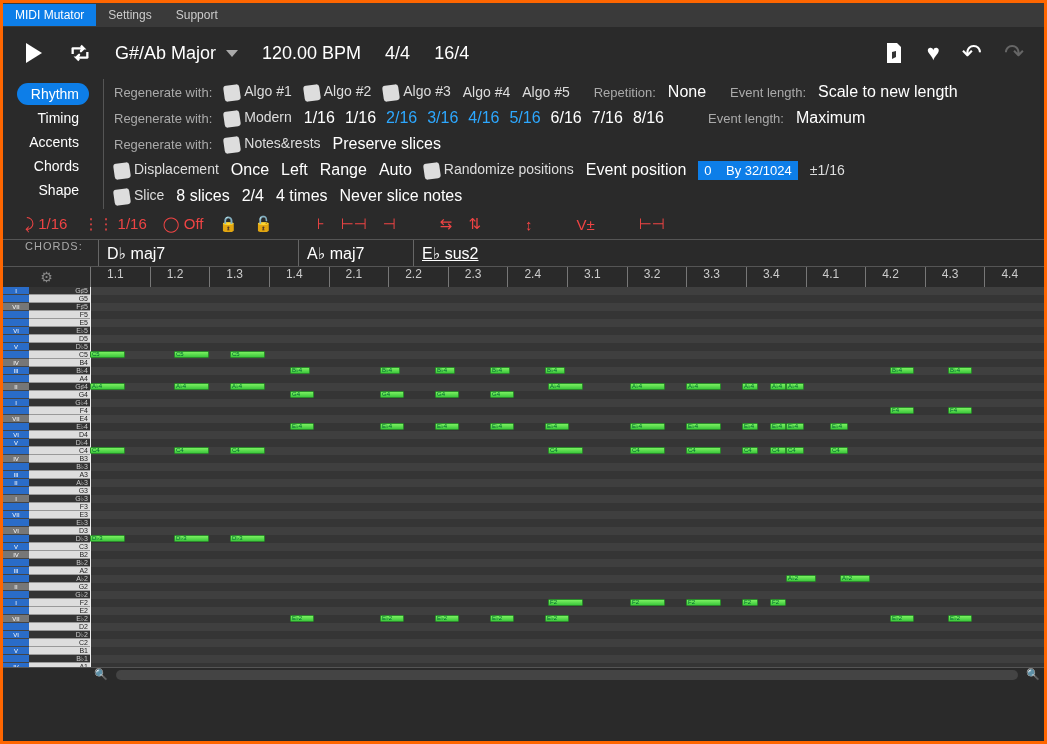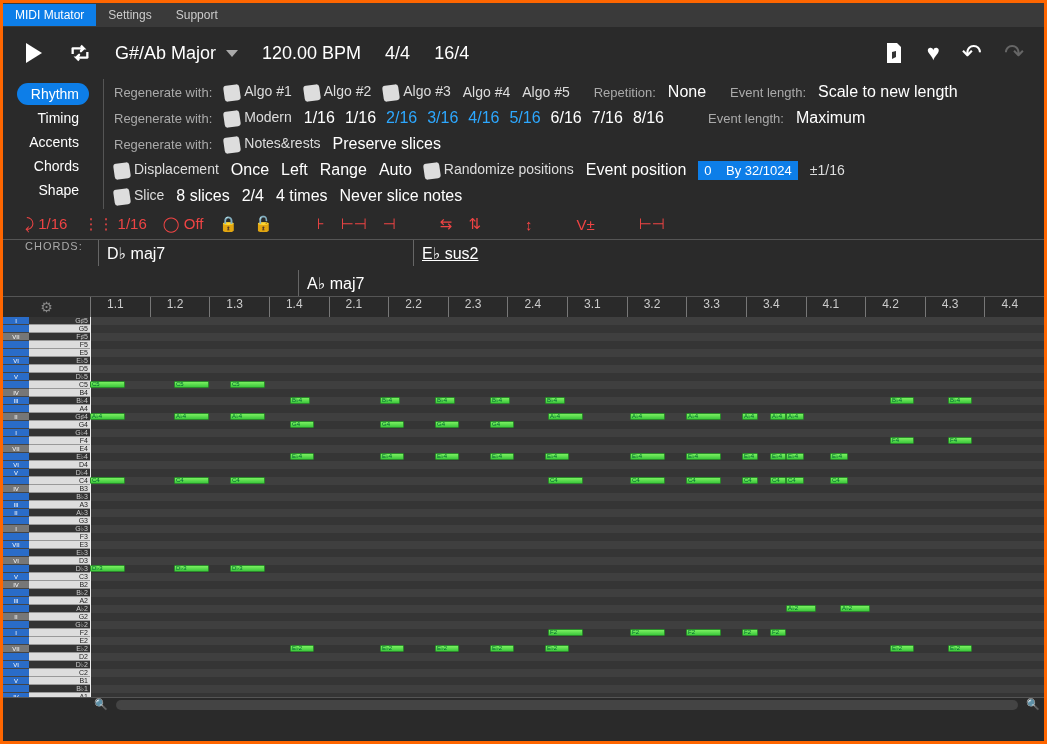--- a/index.html
+++ b/index.html
@@ -172,21 +172,21 @@
   <span style="width:12px"></span>
   <span class="tsi">V±</span>
   <span style="width:12px"></span>
   <span class="tsi">⊢⊣</span>
 </div>
 
 <div class="chords-row">
   <div class="clbl">CHORDS:</div>
   <div id="chords-cells" style="display:flex;flex:1">
       <div class="chord" style="width: 200px;">D♭ maj7</div>
-      <div class="chord" style="width: 115px; margin-top: 30px;">A♭ maj7</div>
+      <div class="chord" style="width: 115px;">A♭ maj7</div>
       <div class="chord" style="width: 110px; text-decoration: underline;">E♭ sus2</div>
     </div>
 </div>
 
 <div class="ruler">
   <div class="rspace">
       <span class="gear">⚙</span>
     </div>
   <div id="ruler-ticks" style="display:flex;flex:1">
       <div class="rtick">1.1</div>

